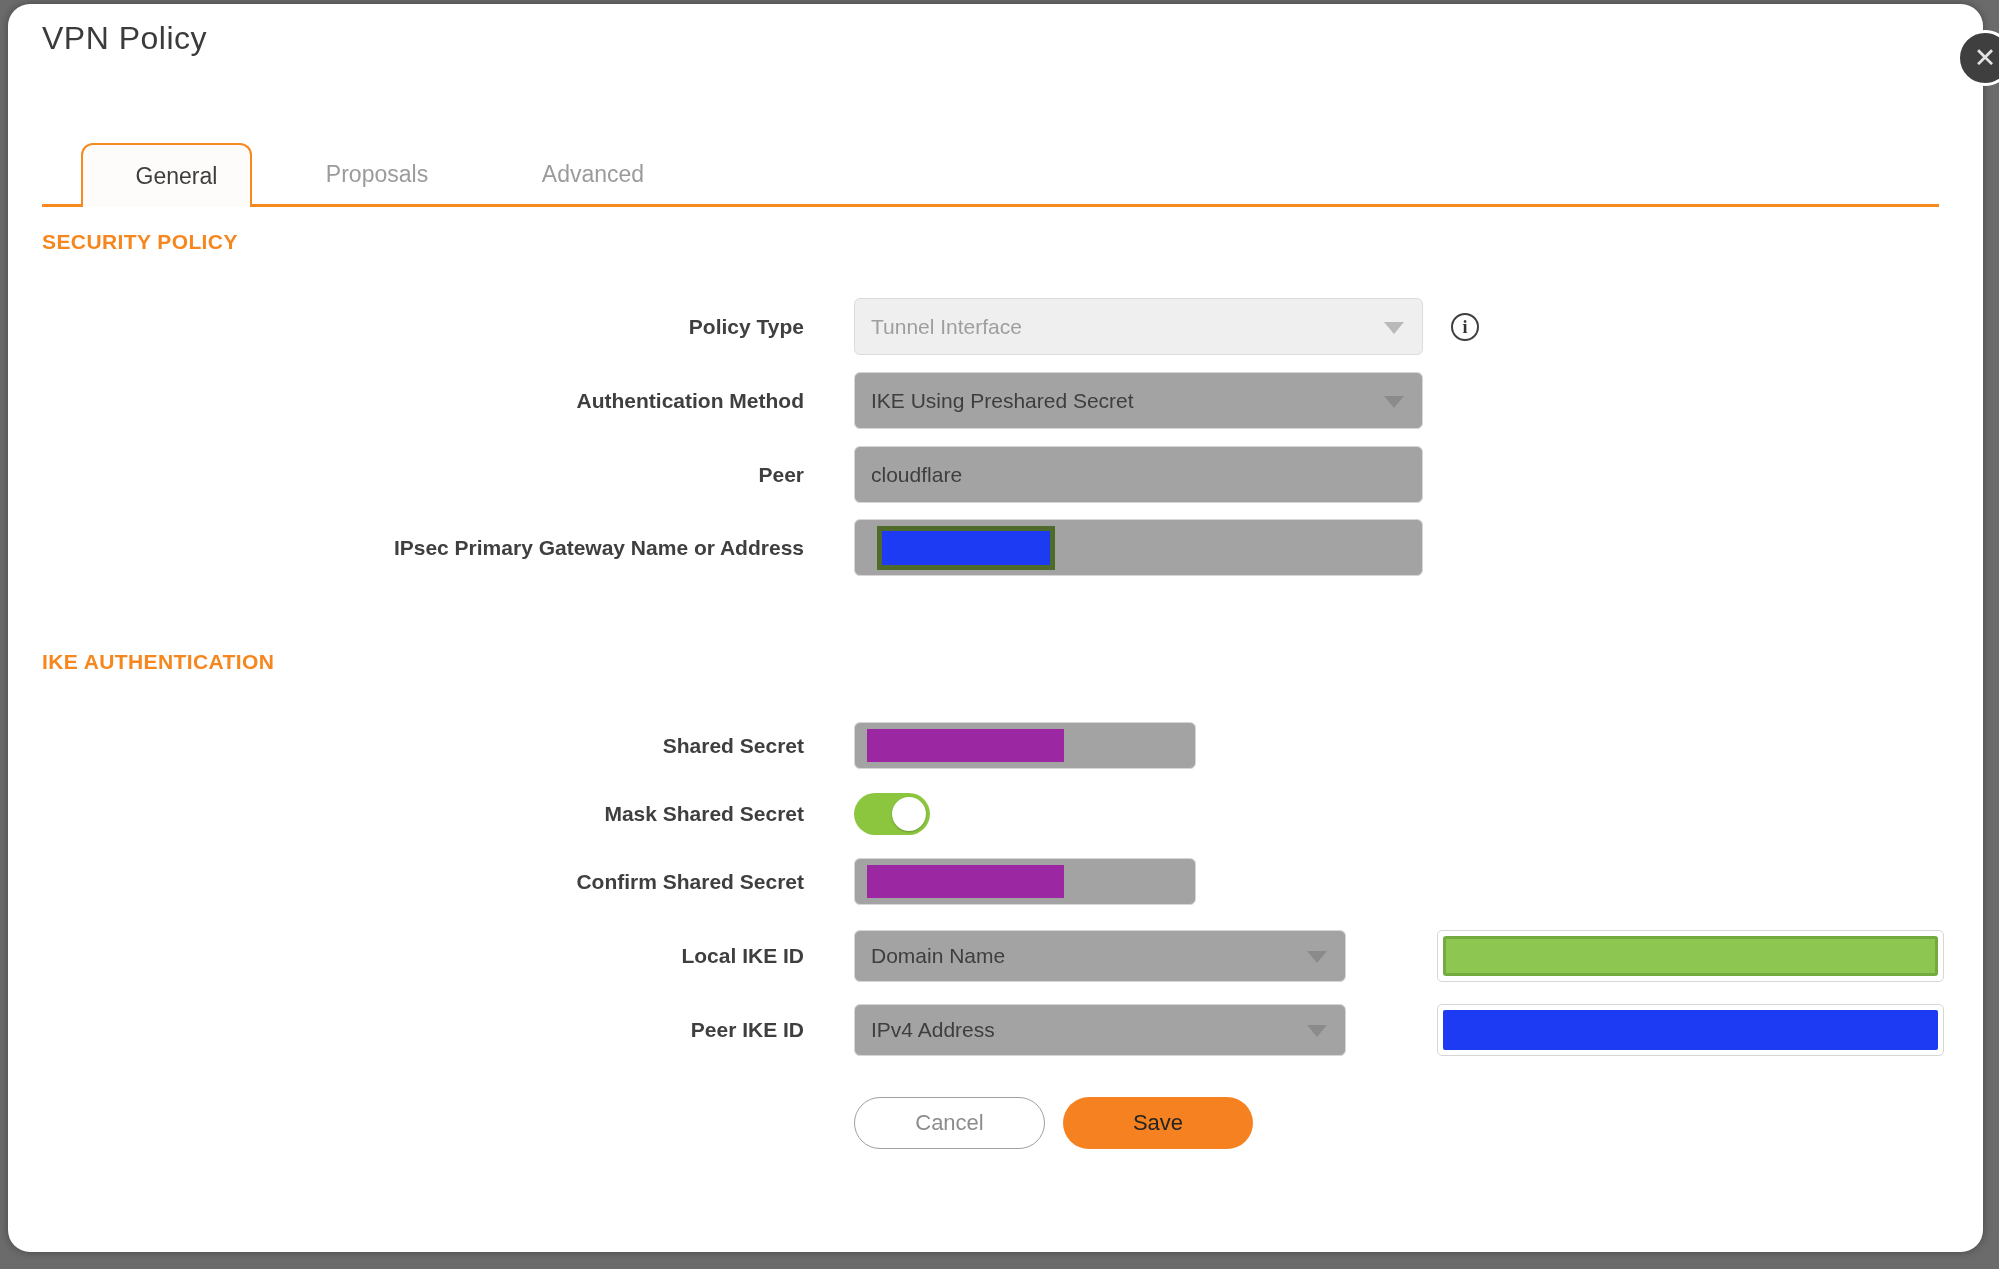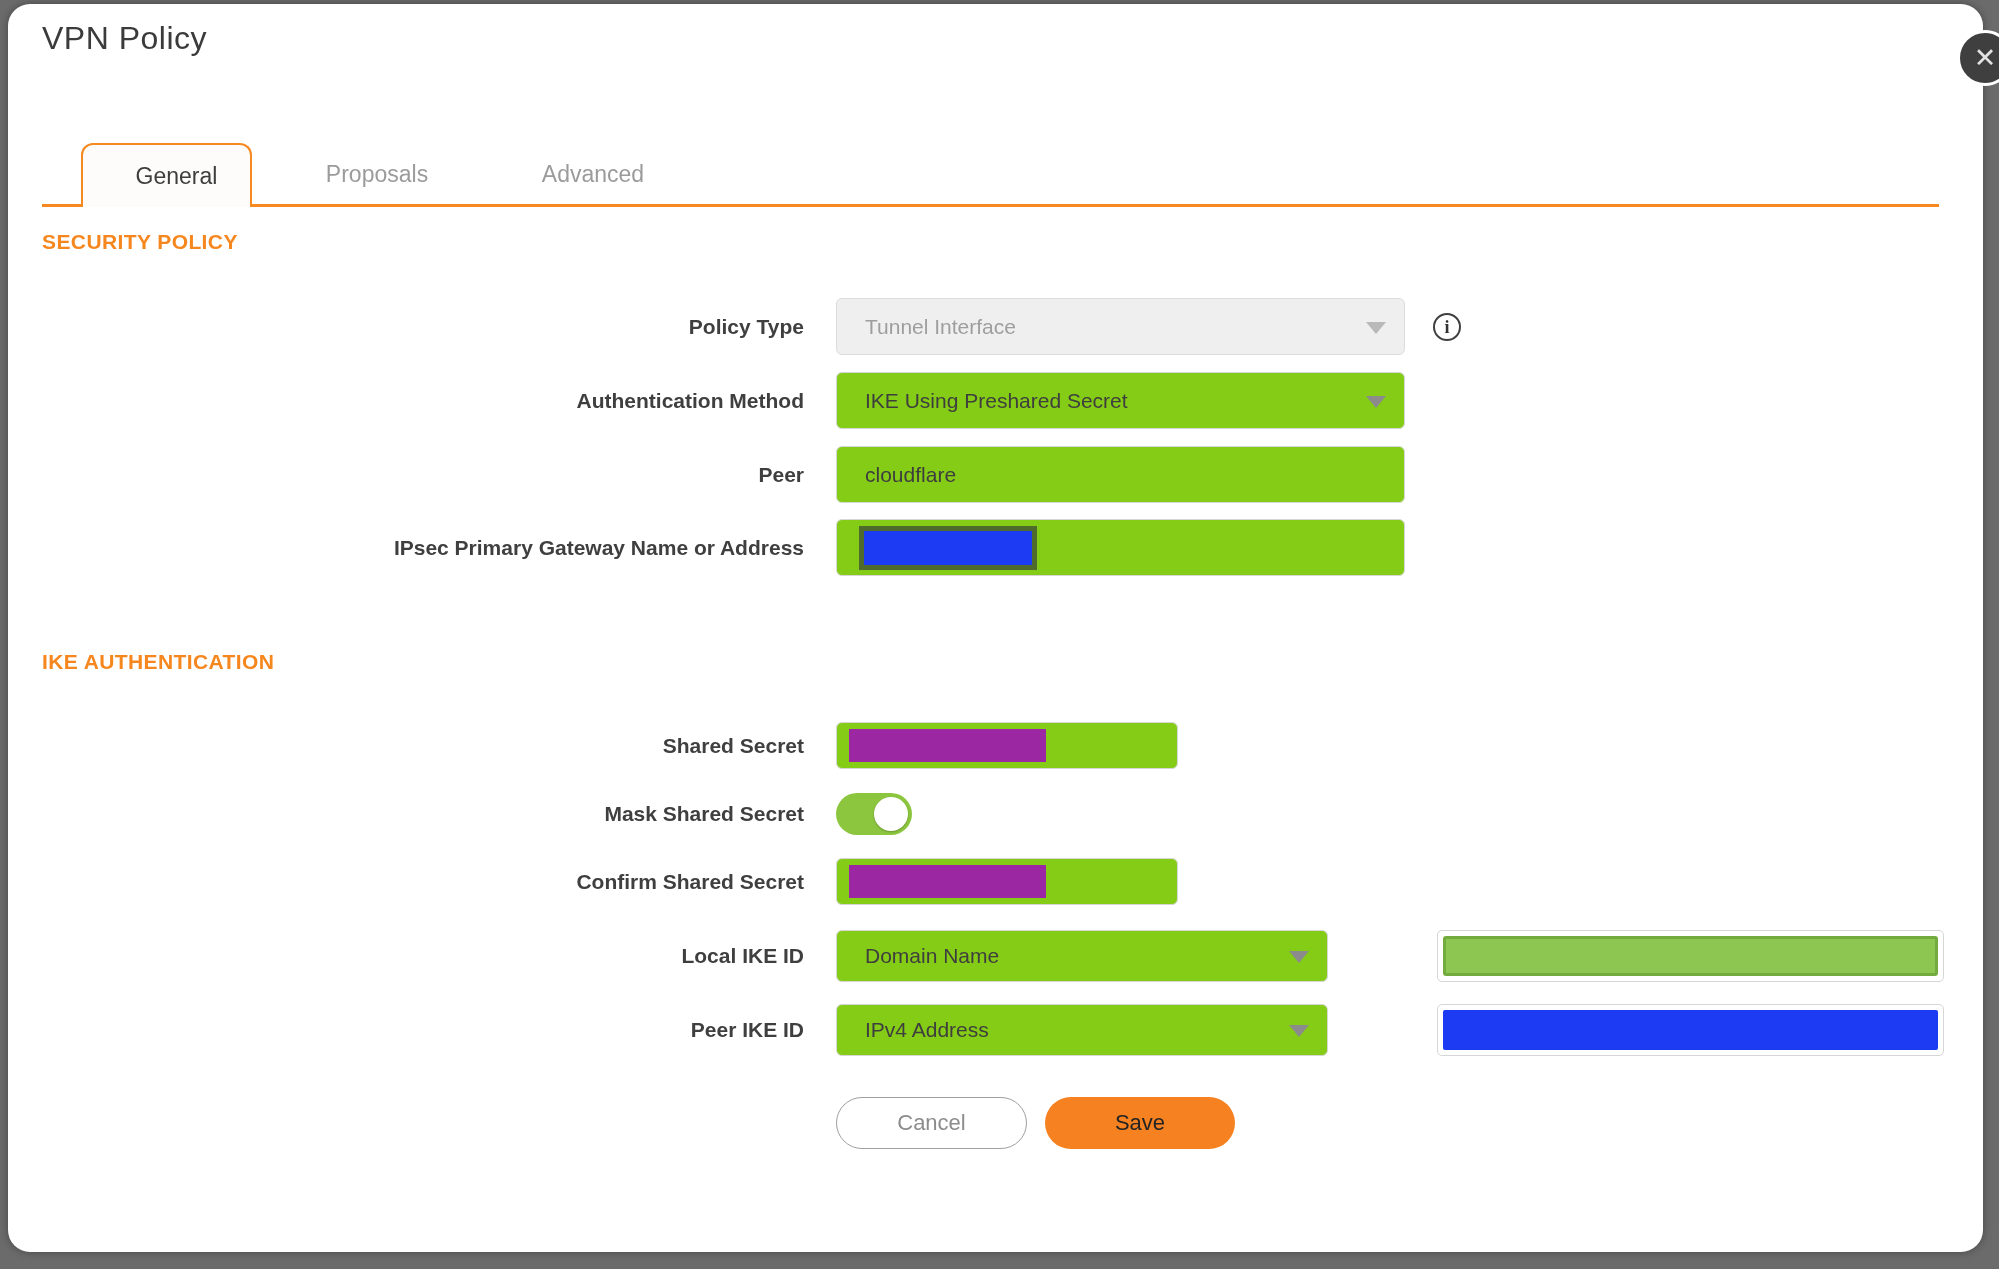--- a/index.html
+++ b/index.html
@@ -51,30 +51,30 @@
   .r3 { top:442px; height:57px; }
   .r4 { top:515px; height:57px; }
   .r5 { top:718px; height:47px; }
   .r6 { top:789px; height:42px; }
   .r7 { top:854px; height:47px; }
   .r8 { top:926px; height:52px; }
   .r9 { top:1000px; height:52px; }
   .rbtns { top:1093px; height:52px; }
 
   .lbl {
-    width:762px; margin-right:32px; text-align:right;
+    width:762px; margin-right:50px; text-align:right;
     font-size:21px; font-weight:700; color:#3f3f3f; flex:none;
   }
 
-  .field { position:relative; height:100%; background:#84cc16; border:1.5px solid #d6d6d6;
+  .field { position:relative; height:100%; background:#a3a3a3; border:1.5px solid #d6d6d6;
            border-radius:6px; display:flex; align-items:center; flex:none; }
   .w-main { width:569px; }
   .w-half { width:342px; }
   .w-sel  { width:492px; }
-  .field .val { padding-left:28px; font-size:21px; color:#3e3e3e; }
+  .field .val { padding-left:16px; font-size:21px; color:#3e3e3e; }
   .field.disabled { background:#efefef; border-color:#dcdcdc; }
   .field.disabled .val { color:#9e9e9e; }
 
   .caret { position:absolute; right:18px; top:50%; margin-top:-5px;
            width:0; height:0; border-left:10px solid transparent; border-right:10px solid transparent;
            border-top:12px solid #8b8b8b; }
   .field.disabled .caret { border-top-color:#b9b9b9; }
 
   .info-icon {
     margin-left:28px; width:28px; height:28px; border-radius:50%;

